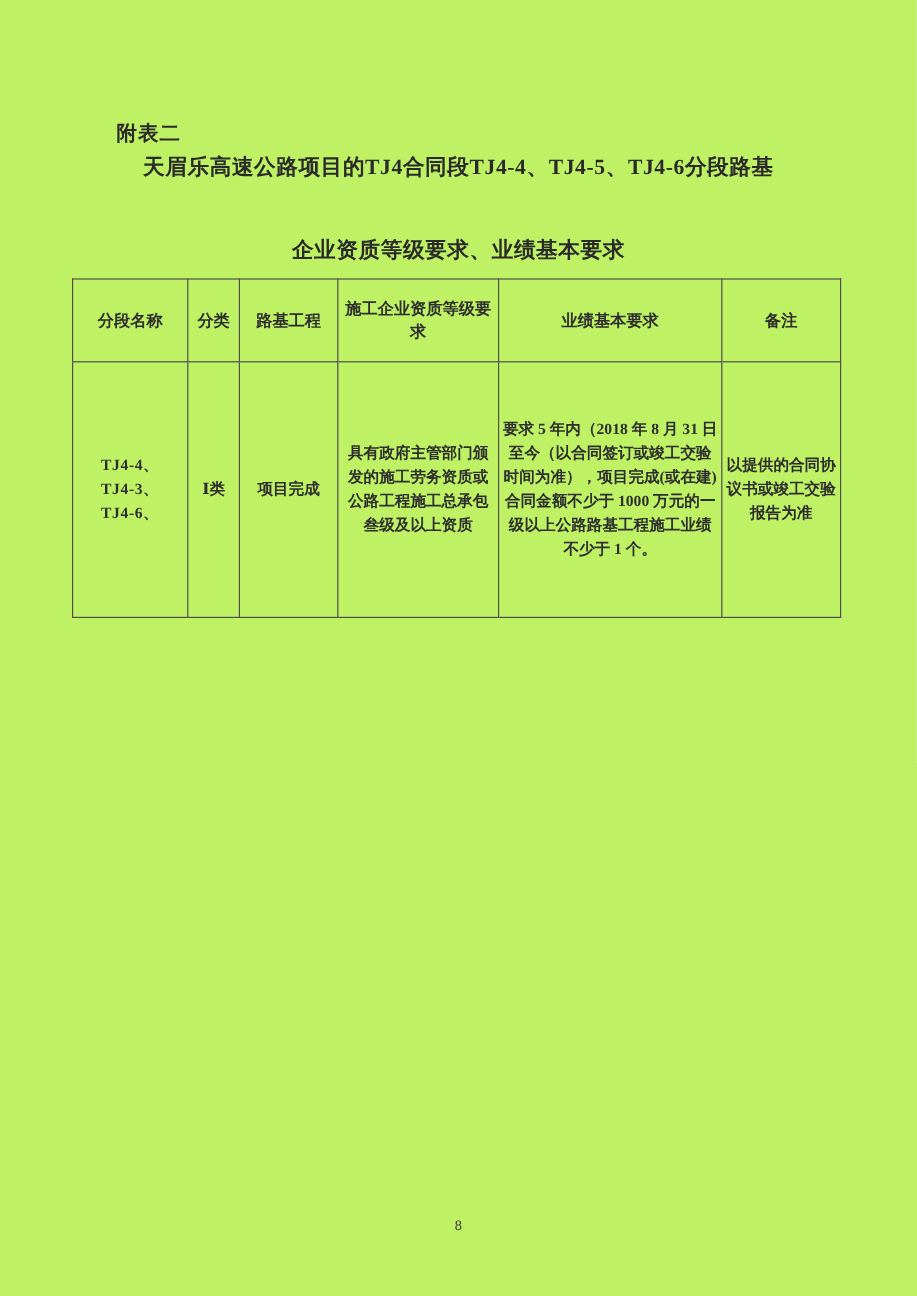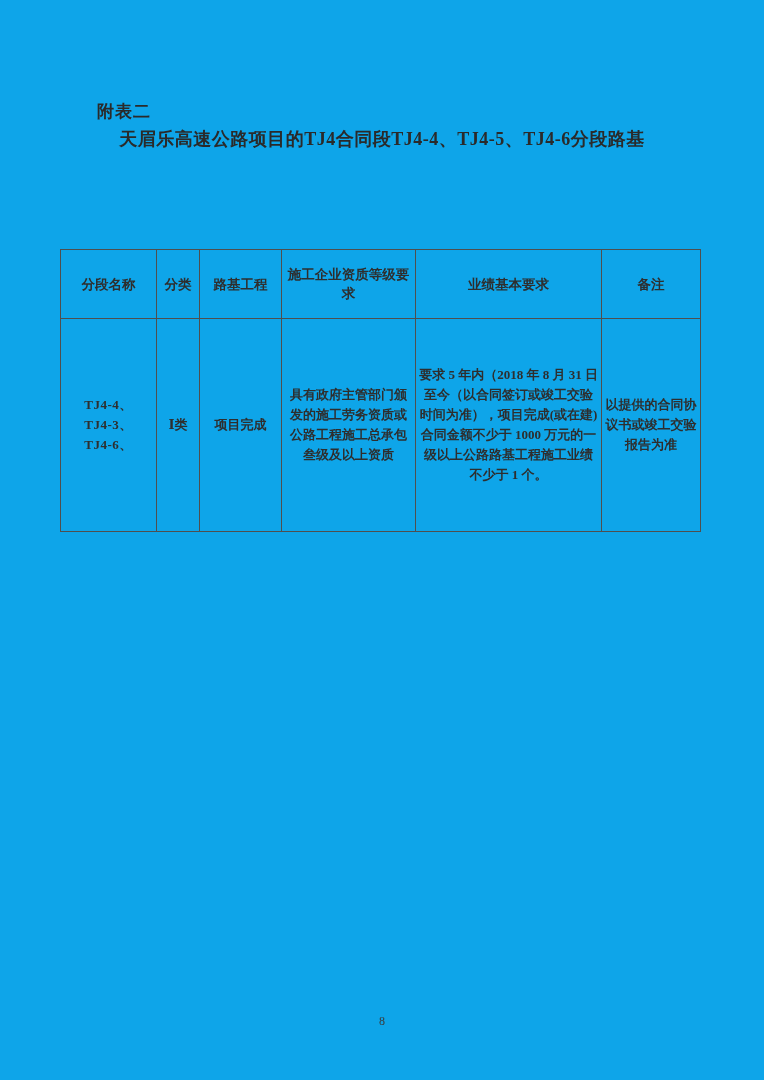--- a/index.html
+++ b/index.html
@@ -11,21 +11,21 @@
     width: 764px;
     height: 1080px;
     position: relative;
     font-family: "Liberation Serif", "DejaVu Serif", serif;
     color: #2e2e2e;
     overflow: hidden;
   }
   .page {
     position: absolute;
     inset: 0;
-    background: #0ea5e9;
+    background: #bef264;
   }
   .appendix-label {
     position: absolute;
     left: 97px;
     top: 100px;
     font-size: 17px;
     font-weight: bold;
     letter-spacing: 1px;
     color: #2a2a2a;
   }
@@ -40,21 +40,21 @@
     color: #2a2a2a;
     white-space: nowrap;
   }
   .title-line-1 { top: 127px; }
   .title-line-2 { top: 166px; }
   .title-line-3 { top: 196px; }
 
   table.req-table {
     position: absolute;
     left: 60px;
-    top: 249px;
+    top: 232px;
     width: 640px;
     border-collapse: collapse;
     table-layout: fixed;
     font-family: "Liberation Serif", "DejaVu Serif", serif;
     padding-left: 23px;
   }
   table.req-table th,
   table.req-table td {
     border: 1px solid #4f4f4f;
     vertical-align: middle;
@@ -104,20 +104,21 @@
 </head>
 <body>
 
 <div class="page">
 
   <div class="appendix-label">附表二</div>
 
   <div class="doc-title title-line-1">天眉乐高速公路项目的TJ4合同段TJ4-4、TJ4-5、TJ4-6分段路基</div>
 
 
+  <div class="doc-title title-line-3">企业资质等级要求、业绩基本要求</div>
 
   <table class="req-table">
     <colgroup>
       <col style="width:96px">
       <col style="width:43px">
       <col style="width:82px">
       <col style="width:134px">
       <col style="width:186px">
       <col style="width:99px">
     </colgroup>

